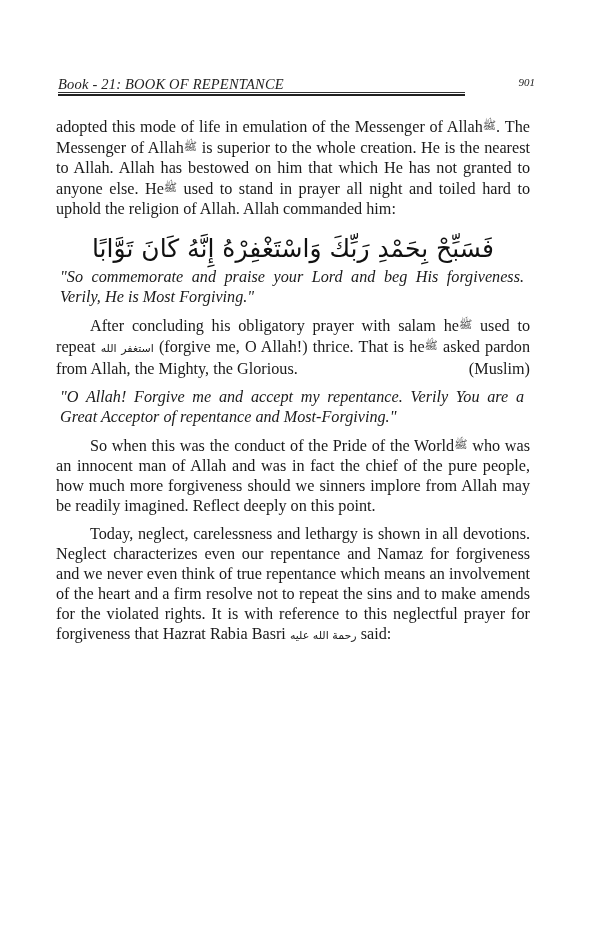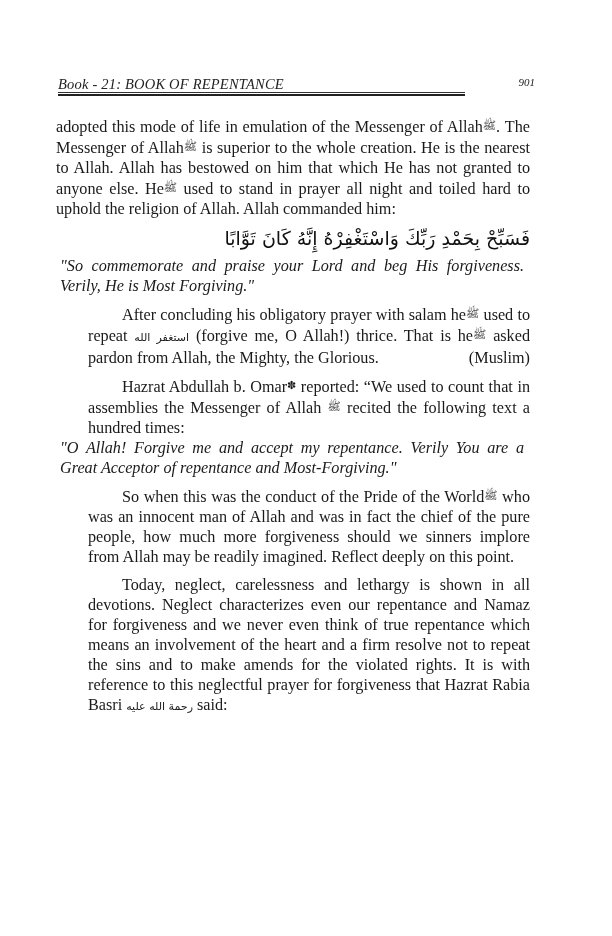--- a/index.html
+++ b/index.html
@@ -7,23 +7,23 @@
          font-family: "Liberation Serif", serif; color: #1a1a1a; }
   .header { position: absolute; left: 58px; top: 68px; width: 406px; height: 20px; margin-top: 8px; }
   .running-head { position: absolute; left: 0; top: 0; font-style: italic; font-size: 14.5px; letter-spacing: 0.2px; color: #222; }
   .page-number { position: absolute; left: 387px; width: 90px; top: 0; font-style: italic; font-size: 11px; color: #222; }
   .rule { position: absolute; left: 58px; width: 407px; }
   .rule-thin { top: 92px; height: 1px; background: #333; }
   .rule-thick { top: 94px; height: 2px; background: #222; }
 
   .body { position: absolute; left: 56px; top: 116px; width: 474px; font-size: 16.2px; line-height: 20px; }
   .para { margin: 0; text-align: justify; }
-  .indent { text-indent: 34px; margin-left: 32px; }
+  .indent { text-indent: 34px; }
   .gap { height: 8px; }
-  .arabic { direction: rtl; font-family: "DejaVu Sans", sans-serif; font-size: 19px; line-height: 32px; margin: 3px 0 2px 0; color: #111; }
+  .arabic { direction: rtl; text-align: center; font-family: "DejaVu Sans", sans-serif; font-size: 25px; line-height: 32px; margin: 14px 0 2px 0; color: #111; }
   .arabic-inline { font-family: "DejaVu Sans", sans-serif; font-size: 11px; direction: rtl; unicode-bidi: isolate; }
   .quote { font-style: italic; margin: 0 0 0 4px; padding-left: 0; width: 464px; text-align: justify; }
   .cite { float: right; }
   .honor { font-size: 11px; vertical-align: 3px; font-family: "DejaVu Sans", sans-serif; }
   .clear::after { content: ""; display: block; clear: both; }
 </style>
 </head>
 <body>
 
 <div class="header">
@@ -43,23 +43,20 @@
 
   <p class="para quote">"So  commemorate and praise your Lord and beg His forgiveness. Verily, He is Most Forgiving."</p>
   <div class="gap"></div>
 
   <p class="para indent clear">
     <span>After concluding his obligatory prayer with salam he</span><span class="honor">ﷺ</span><span> used to repeat </span><span class="arabic-inline">استغفر الله</span><span> (forgive me, O Allah!) thrice. That is he</span><span class="honor">ﷺ</span><span> asked pardon from Allah, the Mighty, the Glorious.</span>
     <span class="cite">(Muslim)</span>
   </p>
   <div class="gap"></div>
 
-  <p class="para indent">
-    <span>Hazrat Abdullah b. Omar</span><span class="honor">✽</span><span> reported: “We used to count that in assemblies the Messenger of Allah </span><span class="honor">ﷺ</span><span> recited the following text a hundred times:</span>
-  </p>
 
 
   <p class="para quote clear">
     <span>"O Allah! Forgive me  and accept my repentance. Verily You are a Great Acceptor of repentance and Most-Forgiving."</span>
   </p>
   <div class="gap"></div>
 
   <p class="para indent">
     <span>So when this was the conduct of the Pride of the World</span><span class="honor">ﷺ</span><span> who was an innocent man of Allah and was in fact the chief of the pure people, how much more forgiveness should we sinners implore from Allah may be readily imagined. Reflect deeply on this point.</span>
   </p>

